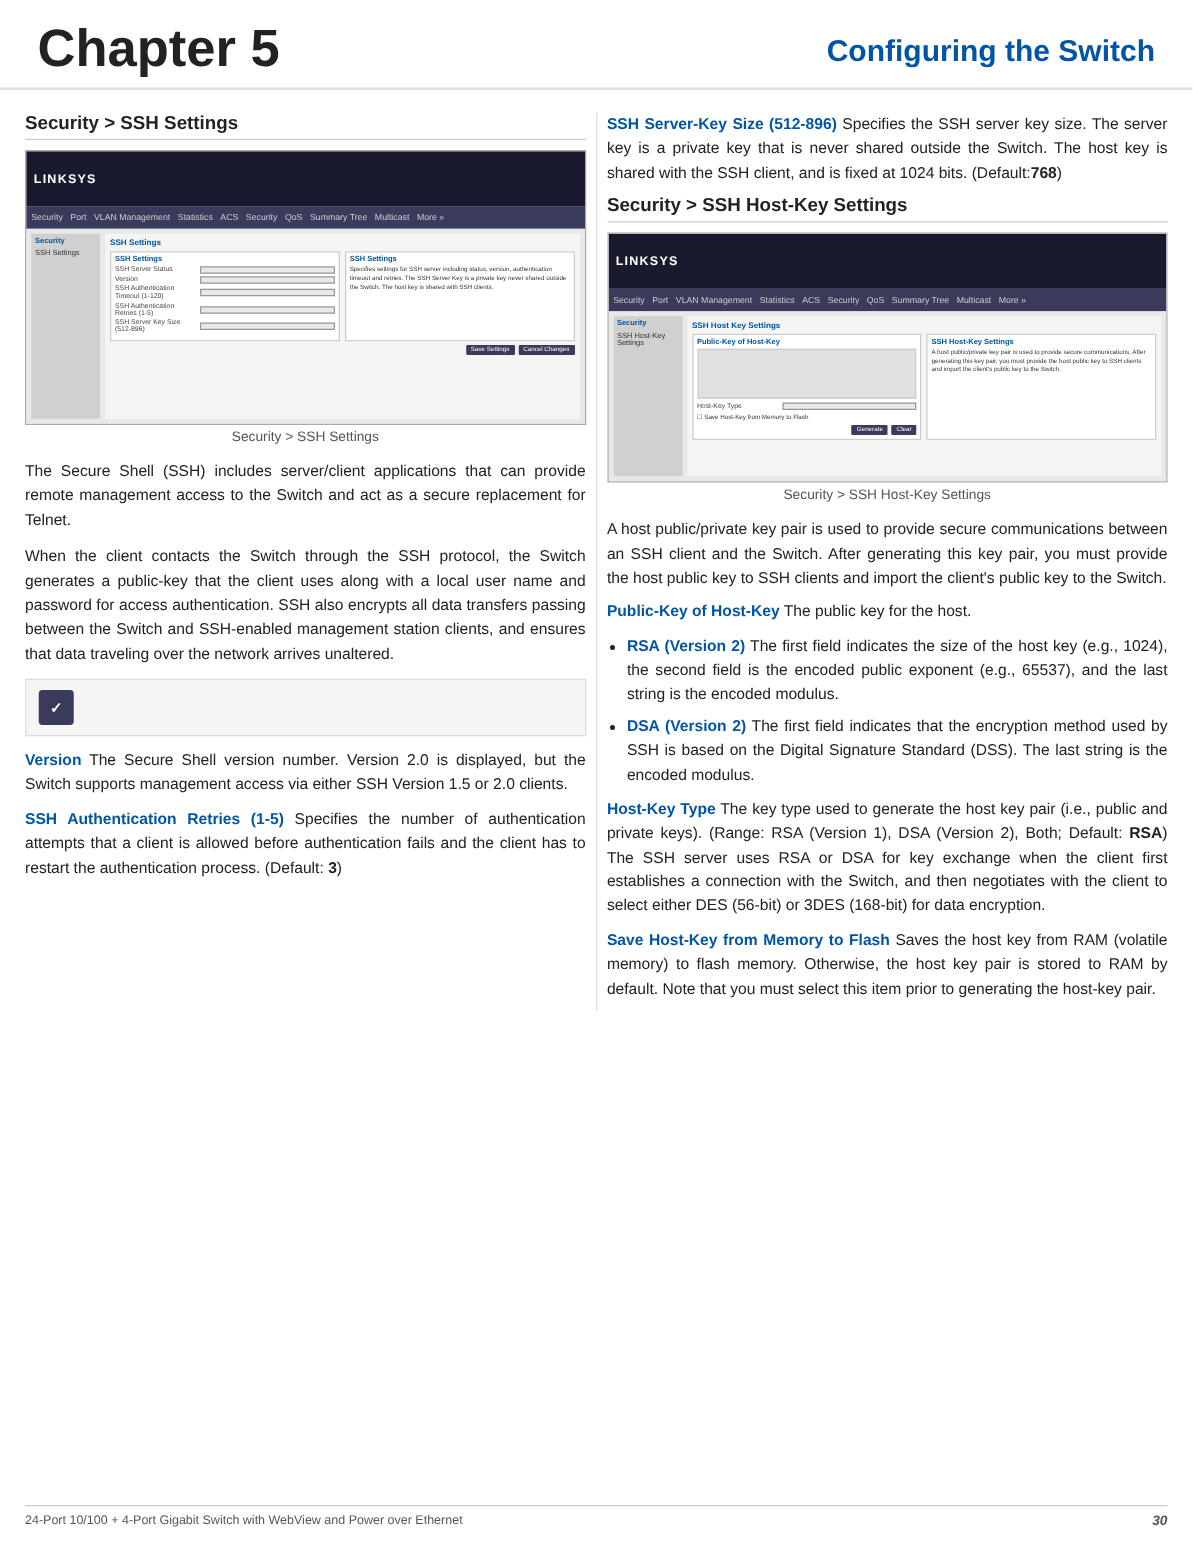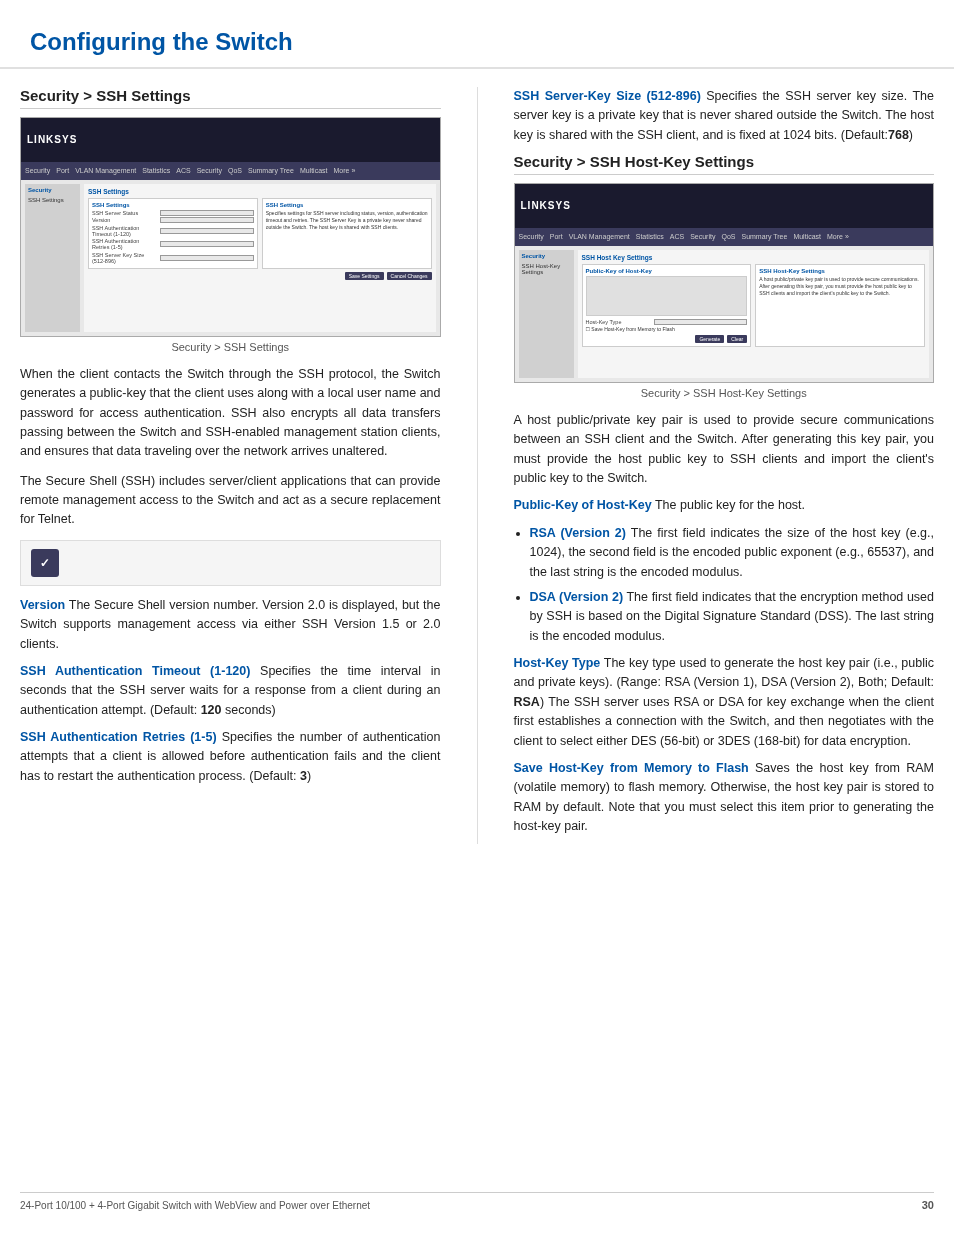--- a/index.html
+++ b/index.html
@@ -34,21 +34,21 @@
       color: #0055a5;
       text-align: right;
       line-height: 1.2;
       padding-top: 10px;
     }
 
     
     .main-content {
       display: flex;
       padding: 0 20px;
-      gap: 36px;
+      gap: 8px;
       justify-content: center;
     }
     .col-left {
       flex: 1;
       max-width: 450px;
     }
     .col-right {
       flex: 1;
       max-width: 450px;
     }
@@ -248,51 +248,52 @@
     .bullet-list li {
       font-size: 12.5px;
       line-height: 1.55;
       margin-bottom: 6px;
       text-align: justify;
     }
 
     
     .page-footer {
       position: absolute;
-      bottom: 24px;
+      bottom: 12px;
       left: 20px;
       right: 20px;
       display: flex;
       justify-content: space-between;
-      align-items: center;
       border-top: 1px solid #ccc;
       padding-top: 6px;
       margin-top: 13px;
     }
     .footer-text {
       font-size: 10px;
       color: #555;
     }
     .footer-page {
       font-size: 11px;
       font-weight: bold;
       color: #555;
+      font-style: italic;
     }
 
     
     .col-divider {
       width: 1px;
       background: #ddd;
       margin: 0;
     }
   </style>
 </head>
 <body>
 
 <div class="page-header">
+  <div class="chapter-title">Chapter 5</div>
   <div class="chapter-subtitle">Configuring the Switch</div>
 </div>
 
 <div class="main-content">
 
   <div class="col-left">
 
     <div class="section-heading">Security &gt; SSH Settings</div>
 
     <div class="screenshot-box">
@@ -351,39 +352,35 @@
             <div class="linksys-button-row">
               <div class="linksys-btn">Save Settings</div>
               <div class="linksys-btn">Cancel Changes</div>
             </div>
           </div>
         </div>
       </div>
     </div>
     <div class="screenshot-caption">Security &gt; SSH Settings</div>
 
+    <p class="body-text">The Secure Shell (SSH) includes server/client applications that can provide remote management access to the Switch and act as a secure replacement for Telnet.</p>
     <p class="body-text">When the client contacts the Switch through the SSH protocol, the Switch generates a public-key that the client uses along with a local user name and password for access authentication. SSH also encrypts all data transfers passing between the Switch and SSH-enabled management station clients, and ensures that data traveling over the network arrives unaltered.</p>
-    <p class="body-text">The Secure Shell (SSH) includes server/client applications that can provide remote management access to the Switch and act as a secure replacement for Telnet.</p>
 
     <div class="note-box">
       <div class="note-icon">✓</div>
     </div>
 
     <div>
 
 
       <p class="def-para">
         <span class="term-inline">Version</span>
         <span>  The Secure Shell version number. Version 2.0 is displayed, but the Switch supports management access via either SSH Version 1.5 or 2.0 clients.</span>
       </p>
 
-      <p class="def-para">
-        <span class="term-inline">SSH Authentication Timeout (1-120)</span>
-        <span>  Specifies the time interval in seconds that the SSH server waits for a response from a client during an authentication attempt. (Default: <strong>120</strong> seconds)</span>
-      </p>
 
       <p class="def-para">
         <span class="term-inline">SSH Authentication Retries (1-5)</span>
         <span>  Specifies the number of authentication attempts that a client is allowed before authentication fails and the client has to restart the authentication process. (Default: <strong>3</strong>)</span>
       </p>
     </div>
 
   </div>
 
   <div class="col-divider"></div>

